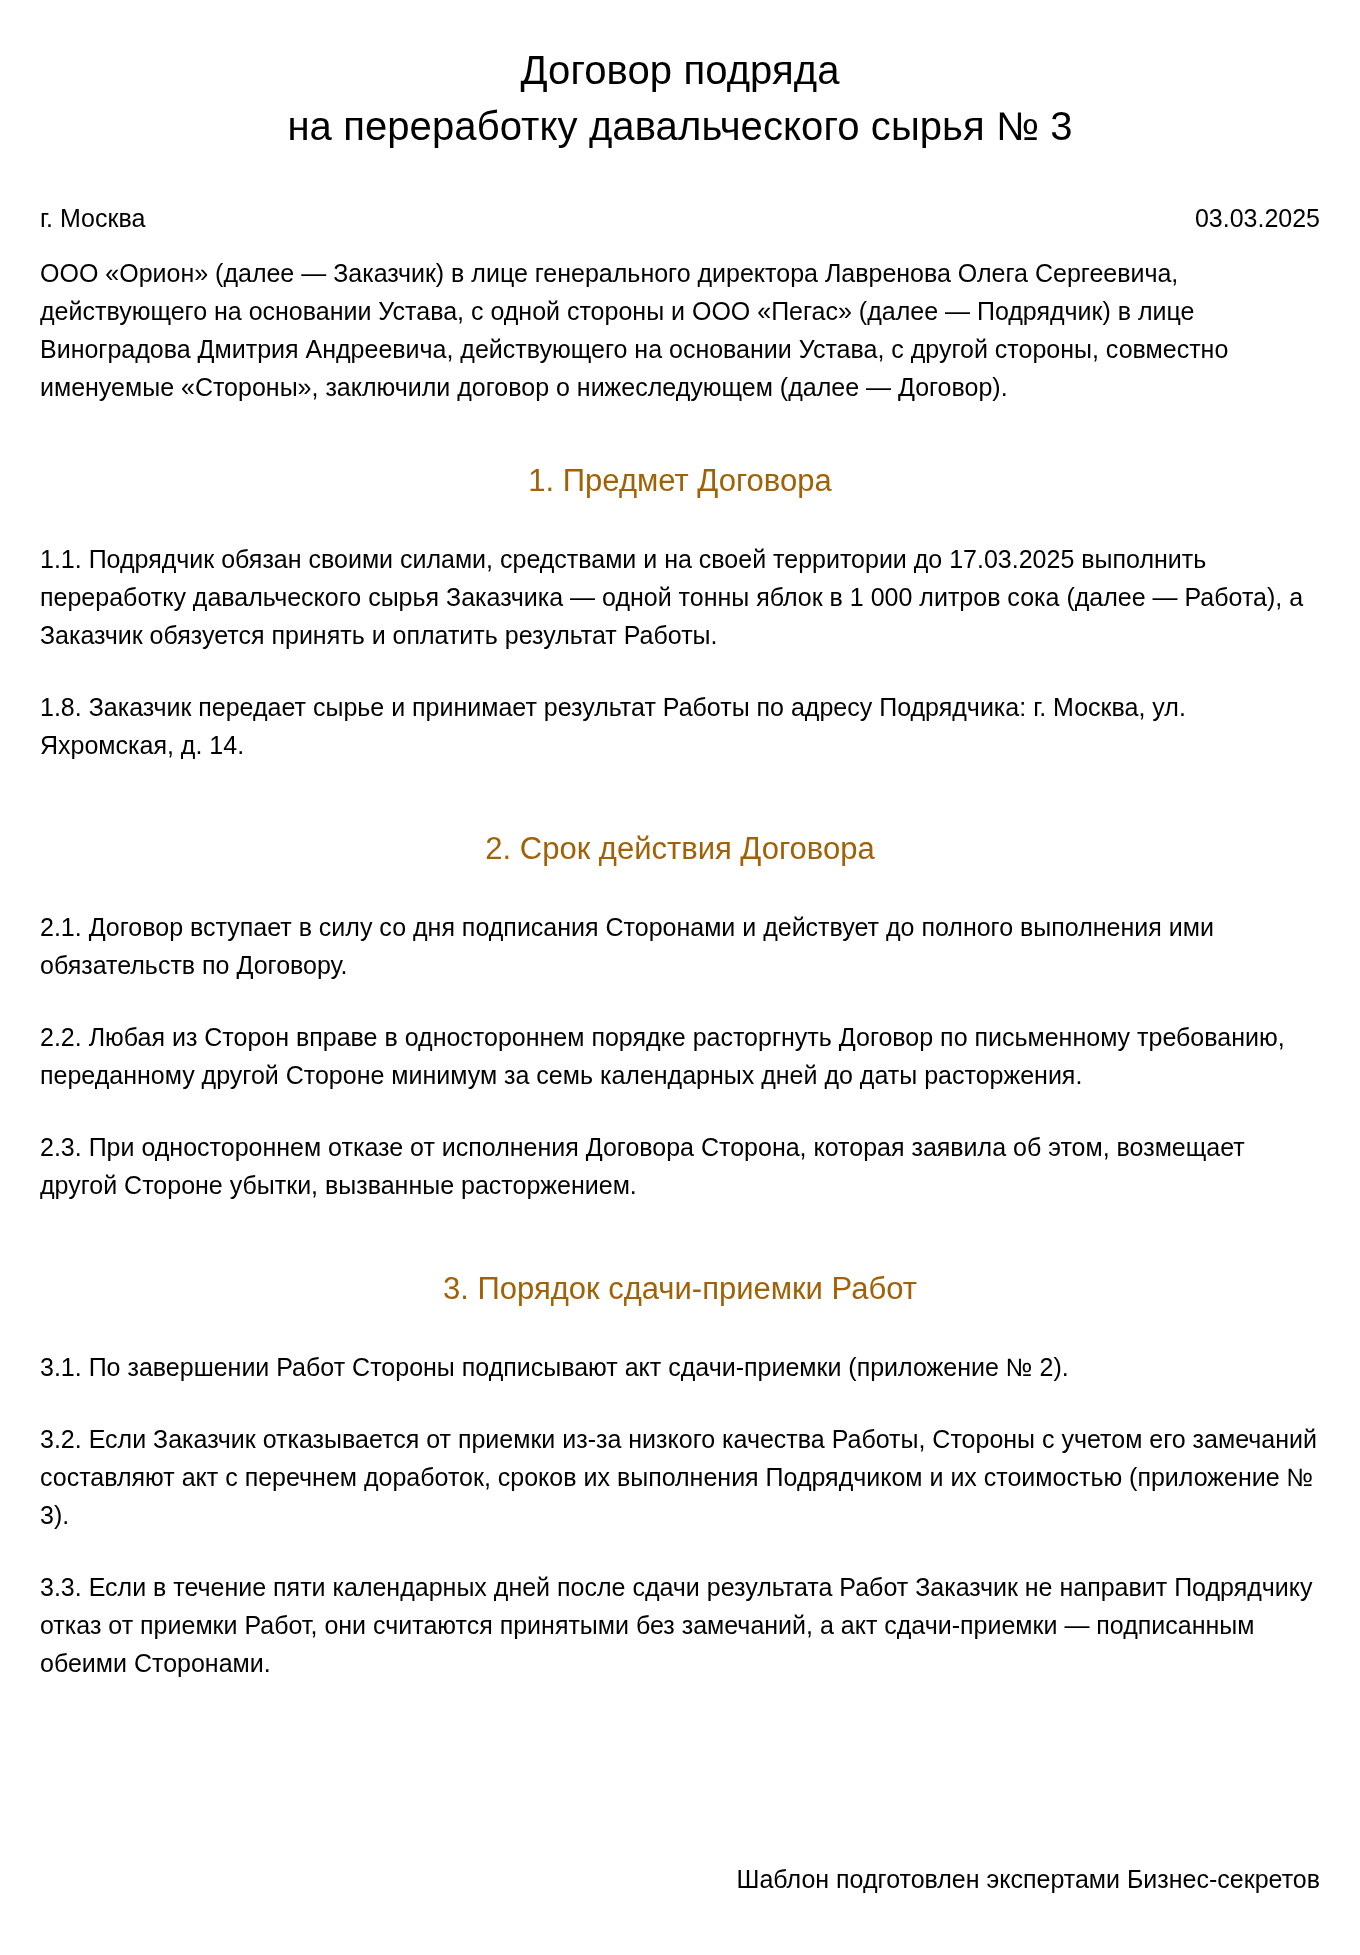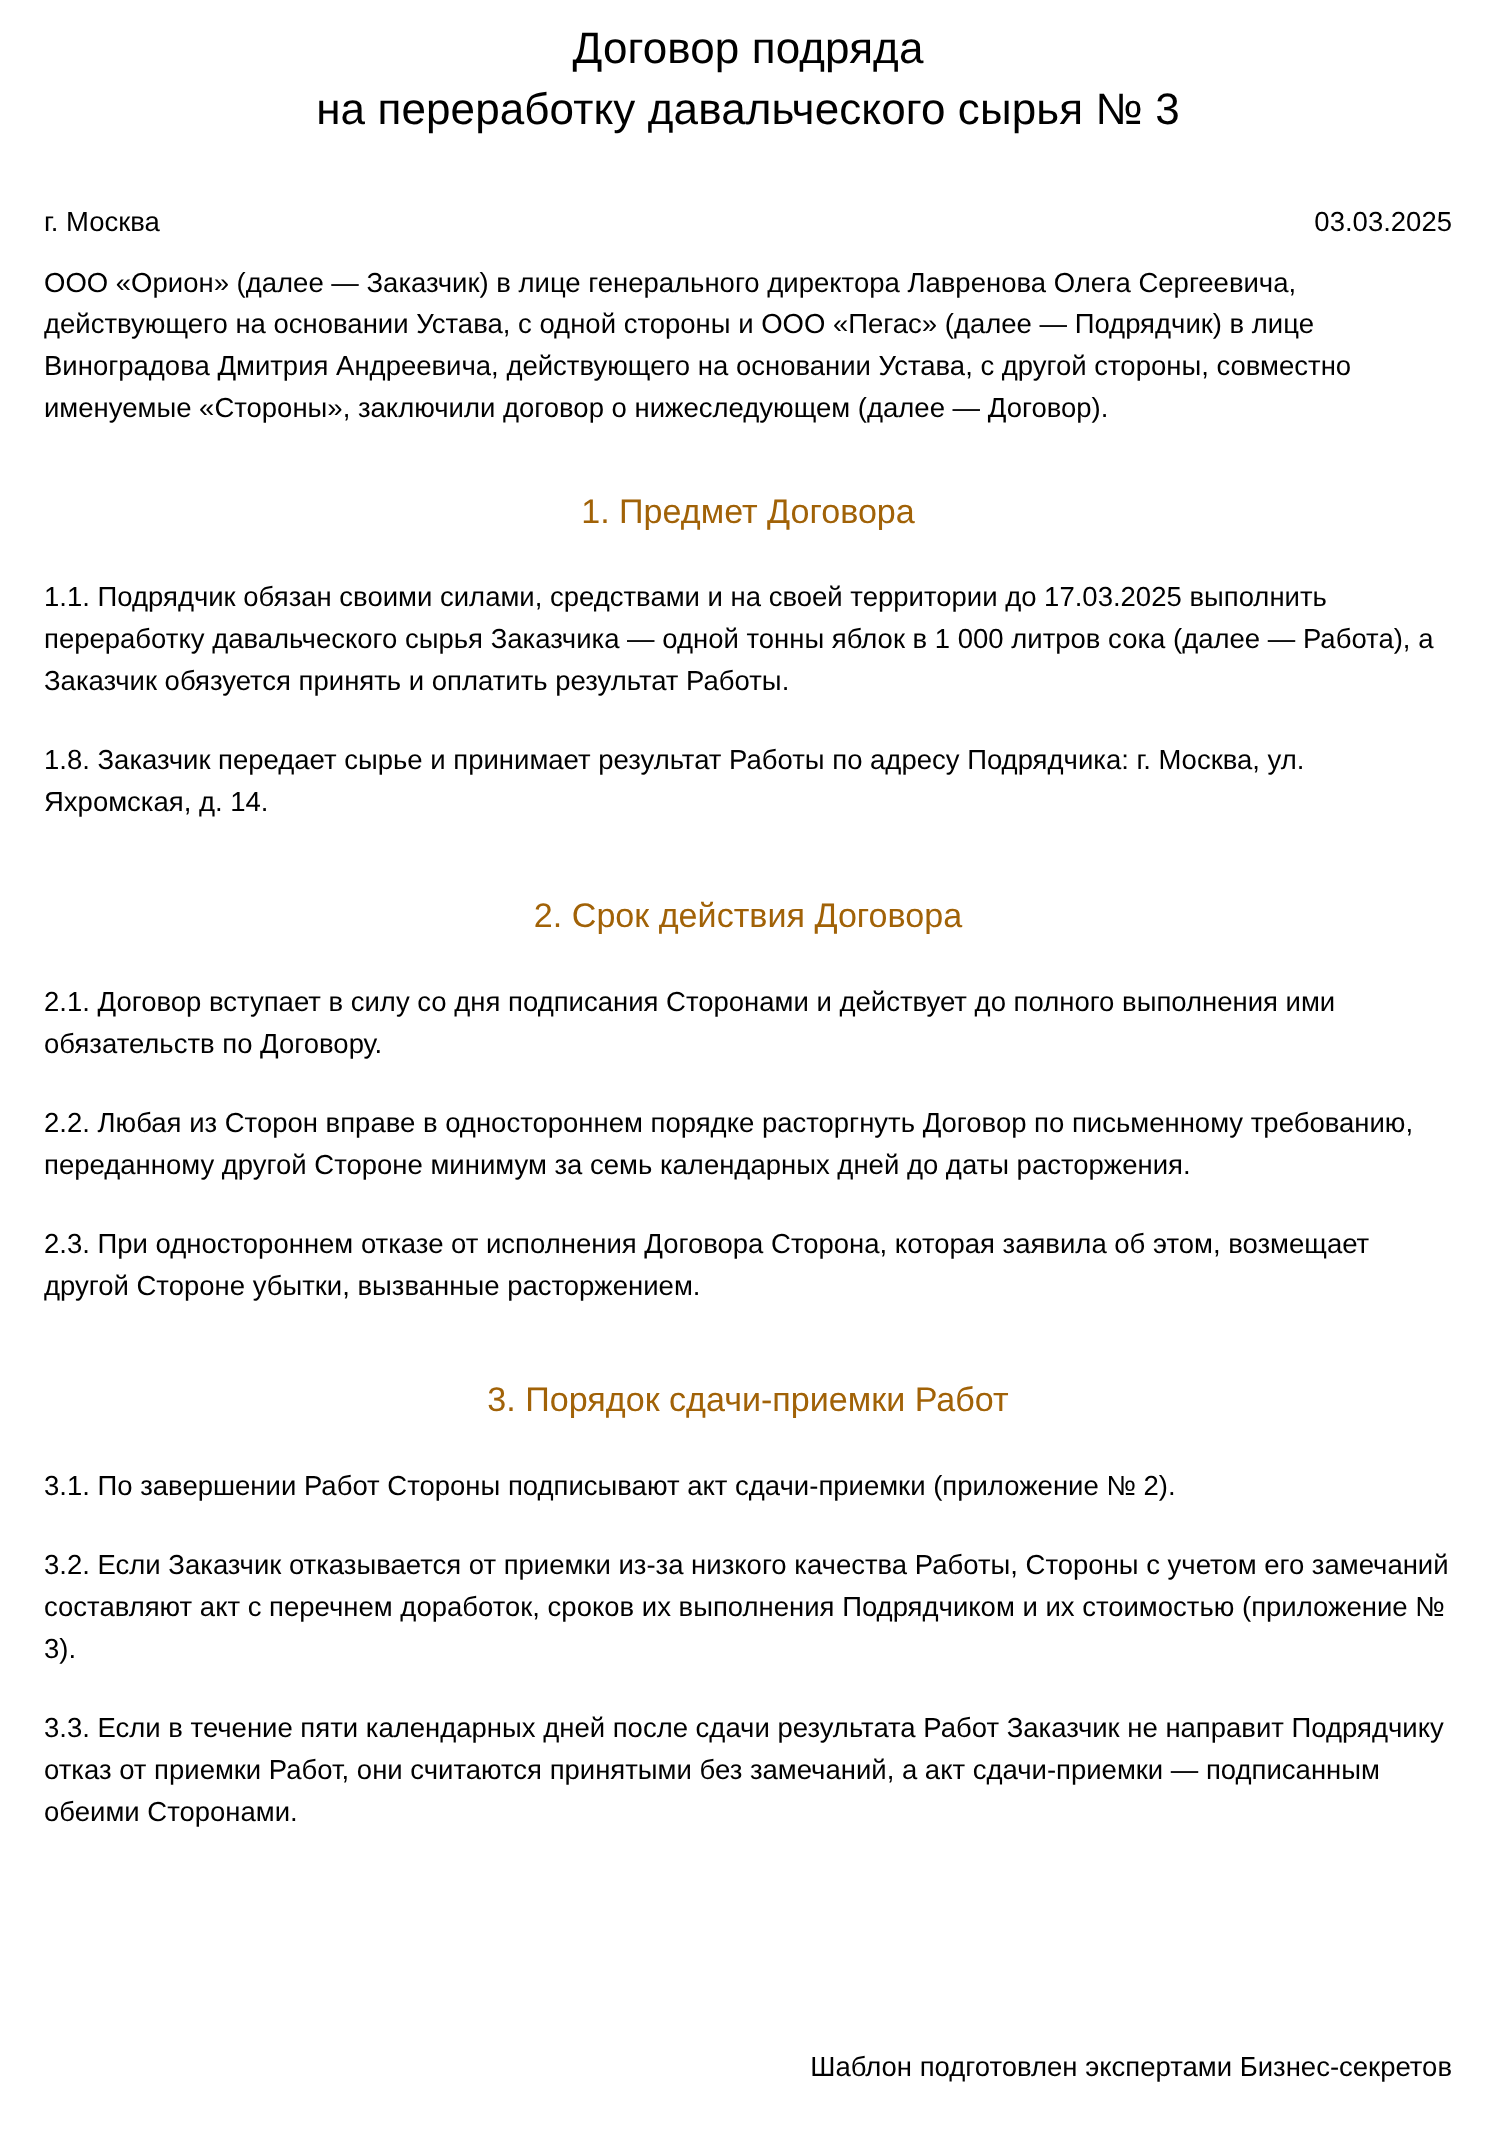--- a/index.html
+++ b/index.html
@@ -26,34 +26,35 @@
     top: 0;
     width: 1280px;
   }
 
   .doc-title {
     text-align: center;
     font-size: 40px;
     line-height: 56px;
     font-weight: 400;
     letter-spacing: 0.1px;
-    margin: 16px;
+    margin: 0;
+    padding-top: 42px;
     color: #000;
   }
   .doc-title .tline { display: block; }
 
   .meta-row {
     display: flex;
     justify-content: space-between;
     align-items: baseline;
     margin-top: 48px;
     font-size: 25px;
     line-height: 32px;
   }
-  .meta-city { text-align: left; margin-top: 10px; }
+  .meta-city { text-align: left; }
   .meta-date { text-align: right; }
 
   .para {
     font-size: 25px;
     line-height: 38px;
     margin: 0;
     color: #000;
     text-align: left;
   }
   .preamble {

